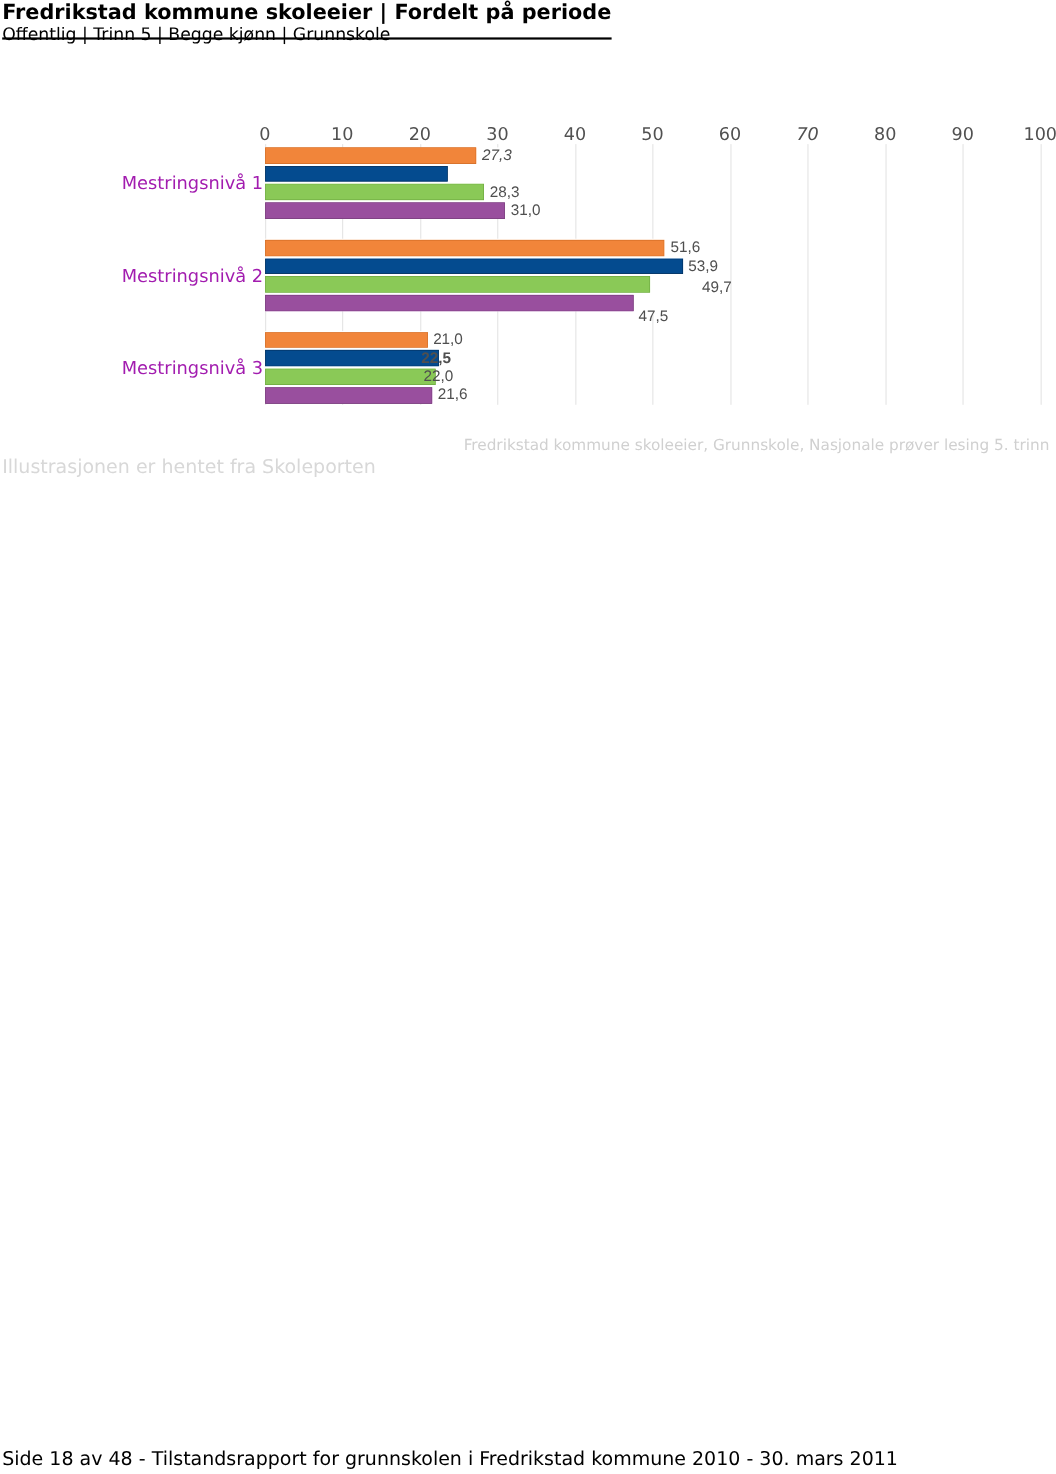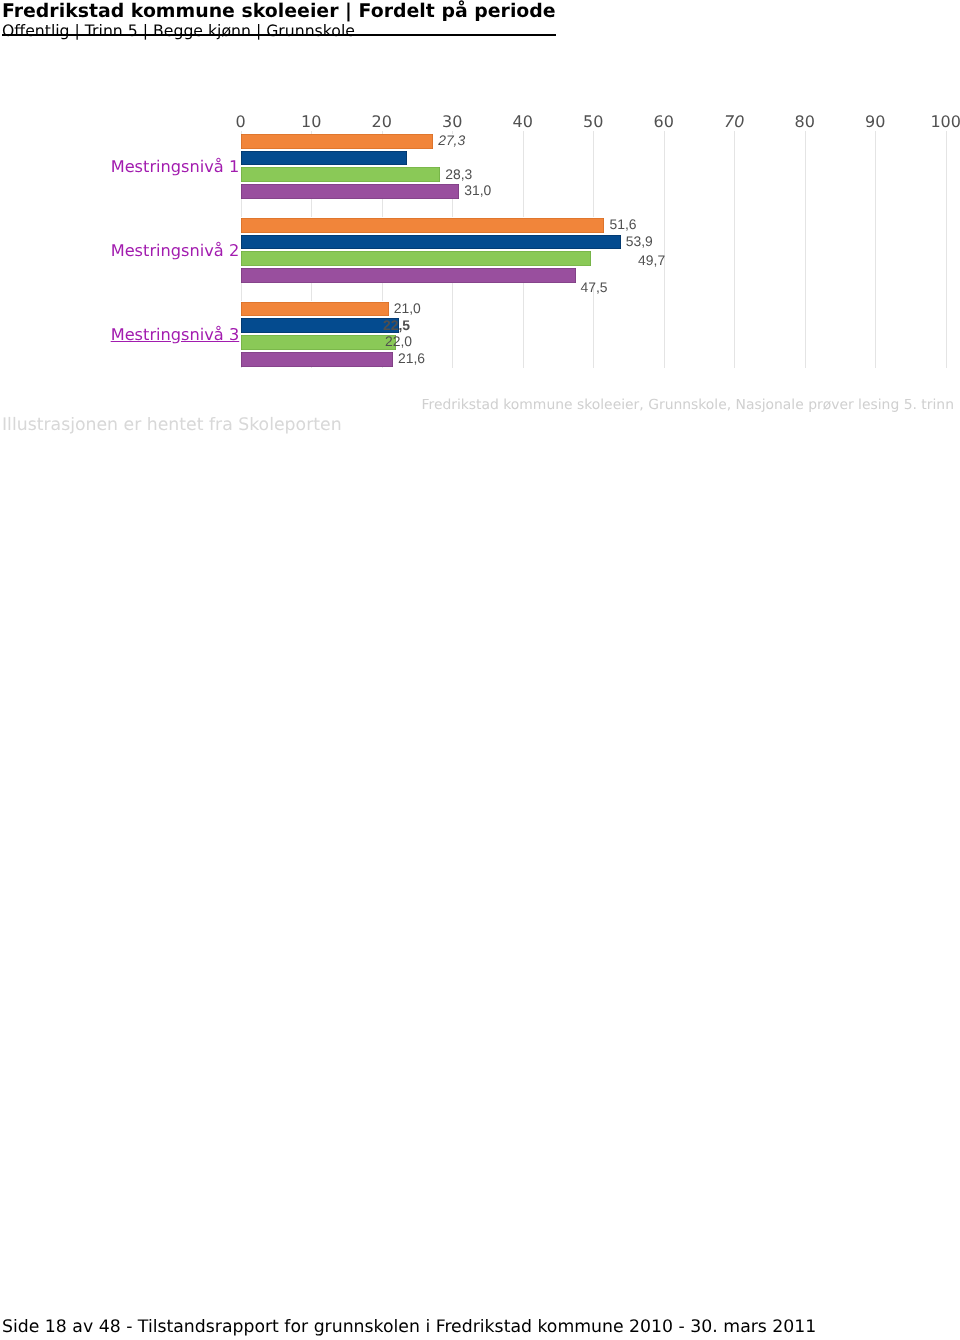--- a/index.html
+++ b/index.html
@@ -91,21 +91,21 @@
         <div class="cat-label" style="right: 720.8px; top: 201.09px;">Mestringsnivå 2</div>
         <div class="bar" style="left: 240.7px; top: 177.85px; width: 363.78px; height: 14.7px; background: rgb(241, 133, 58); box-shadow: rgb(207, 106, 35) 0px 0px 0px 0.6px inset;"></div>
         <div class="bar-value" style="left: 609.48px; top: 175.95px;">51,6</div>
         <div class="bar" style="left: 240.7px; top: 194.57px; width: 379.995px; height: 14.7px; background: rgb(4, 75, 143); box-shadow: rgb(2, 47, 92) 0px 0px 0px 0.6px inset;"></div>
         <div class="bar-value" style="left: 625.695px; top: 192.67px;">53,9</div>
         <div class="bar" style="left: 240.7px; top: 211.29px; width: 350.385px; height: 14.7px; background: rgb(138, 201, 87); box-shadow: rgb(109, 168, 64) 0px 0px 0px 0.6px inset;"></div>
         <div class="bar-value" style="left: 596.085px; top: 212px; margin-left: 42px;">49,7</div>
         <div class="bar" style="left: 240.7px; top: 228.01px; width: 334.875px; height: 14.7px; background: rgb(153, 79, 158); box-shadow: rgb(117, 58, 121) 0px 0px 0px 0.6px inset;"></div>
         <div class="bar-value" style="left: 580.575px; top: 239px;">47,5</div>
         <div class="bar-band" style="left: 240.7px; top: 261.2px; width: 158.625px; height: 65.86px;"></div>
-        <div class="cat-label" style="right: 720.8px; top: 284.94px; text-decoration: underline;">Mestringsnivå 3</div>
+        <div class="cat-label" style="right: 720.8px; top: 284.94px;">Mestringsnivå 3</div>
         <div class="bar" style="left: 240.7px; top: 261.7px; width: 148.05px; height: 14.7px; background: rgb(241, 133, 58); box-shadow: rgb(207, 106, 35) 0px 0px 0px 0.6px inset;"></div>
         <div class="bar-value" style="left: 393.75px; top: 259.8px;">21,0</div>
         <div class="bar" style="left: 240.7px; top: 278.42px; width: 158.625px; height: 14.7px; background: rgb(4, 75, 143); box-shadow: rgb(2, 47, 92) 0px 0px 0px 0.6px inset;"></div>
         <div class="bar-value" style="left: 383px; top: 276.52px; font-weight: bold;">22,5</div>
         <div class="bar" style="left: 240.7px; top: 295.14px; width: 155.1px; height: 14.7px; background: rgb(138, 201, 87); box-shadow: rgb(109, 168, 64) 0px 0px 0px 0.6px inset;"></div>
         <div class="bar-value" style="left: 385px; top: 293.24px;">22,0</div>
         <div class="bar" style="left: 240.7px; top: 311.86px; width: 152.28px; height: 14.7px; background: rgb(153, 79, 158); box-shadow: rgb(117, 58, 121) 0px 0px 0px 0.6px inset;"></div>
         <div class="bar-value" style="left: 397.98px; top: 309.96px;">21,6</div>
       </div>
     <div class="chart-source" id="chart-source" style="left: 421.5px; top: 356.5px;">Fredrikstad kommune skoleeier, Grunnskole, Nasjonale prøver lesing 5. trinn</div>

